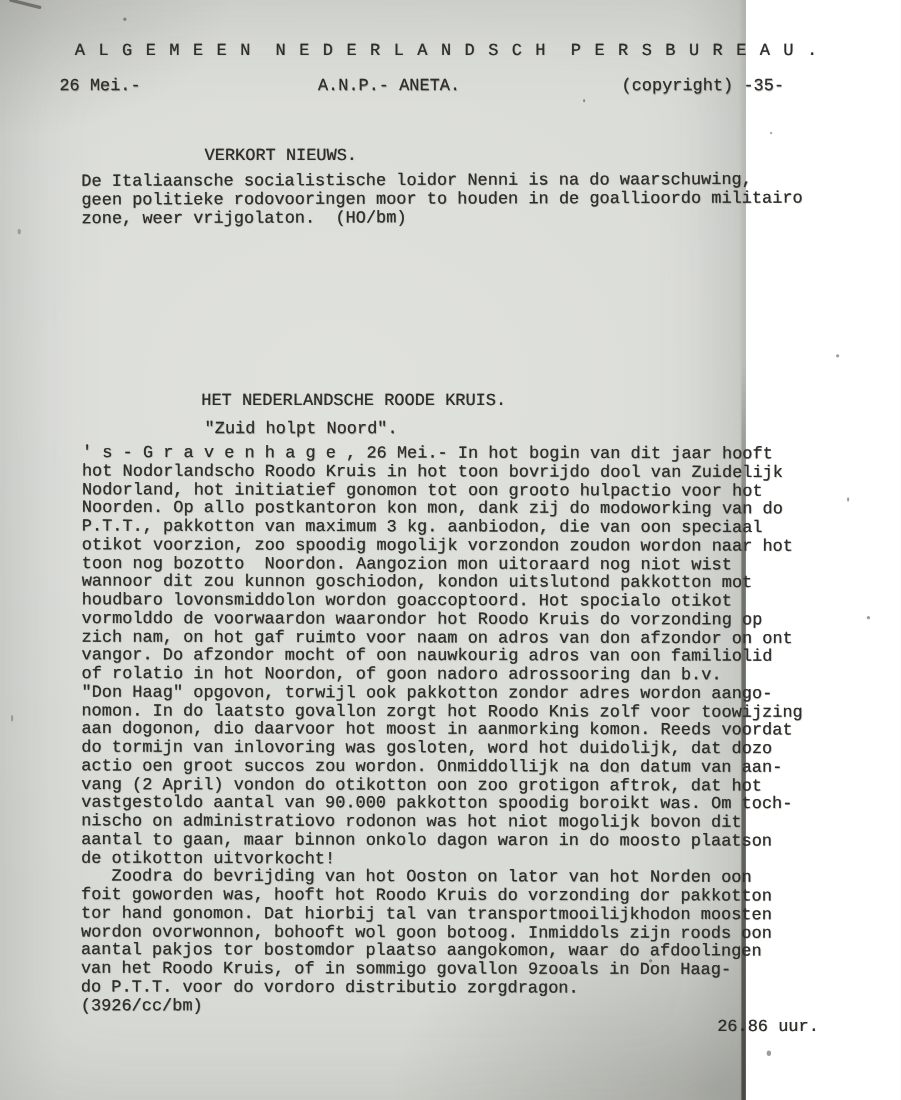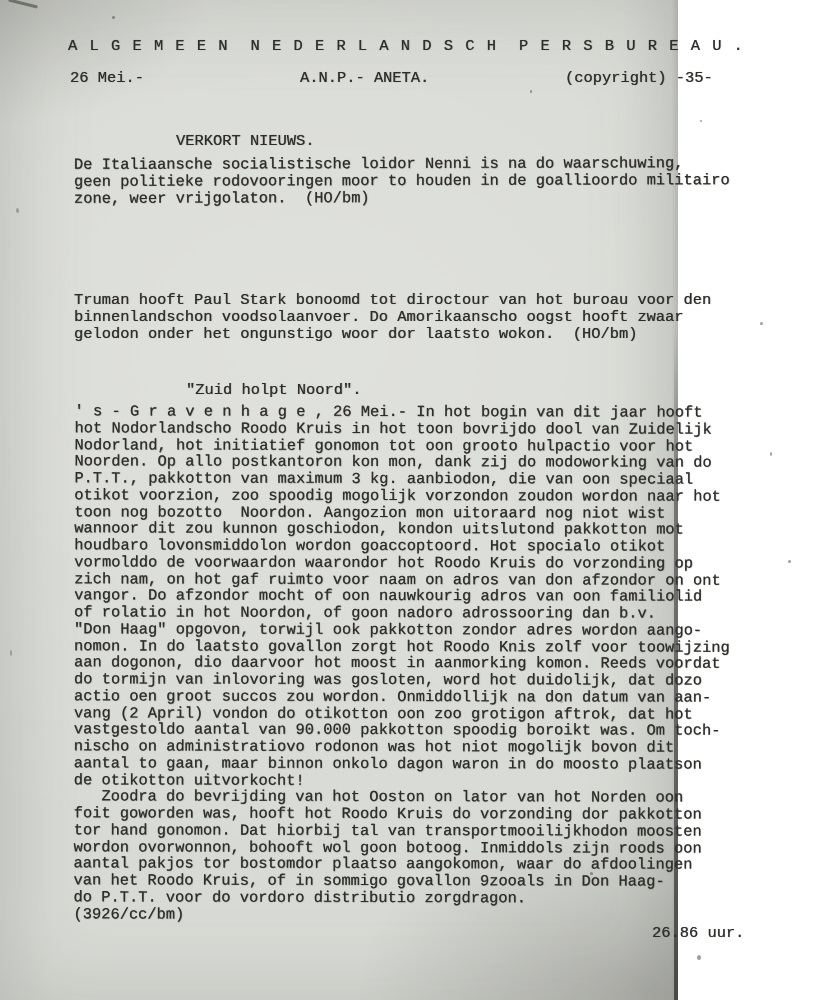--- a/index.html
+++ b/index.html
@@ -20,24 +20,24 @@
   .tw{
     position:absolute;
     white-space:pre;
     color:#2f2d29;
     font-size:15.4px;
     line-height:17.2px;
     text-shadow:0.4px 0.4px 0.8px rgba(47,45,41,0.55), -0.2px 0 0.4px rgba(47,45,41,0.35);
   }
   .masthead{top:38px;left:68px;letter-spacing:1.5px;}
   .metaline{top:70px;}
-  .date{left:70px;text-align:right;}
-  .bureau{left:300px;text-align:right;}
+  .date{left:54px;text-align:right;}
+  .bureau{left:289px;text-align:right;}
   .copyright{left:565px;}
-  .h1{top:133px;left:176px;text-align:center;}
+  .h1{top:133px;left:186px;text-align:center;}
   .p1{top:156px;left:74px;transform:rotate(-0.15deg);}
   .p2{top:227px;left:74px;transform:rotate(0.1deg);}
   .p3{top:292px;left:74px;}
   .h2{top:356px;left:183px;}
   .sub{top:382px;left:186px;}
   .bodytext{top:404px;left:74px;line-height:16.75px;transform:rotate(0.12deg);}
   .time{top:925px;left:652px;}
   
   .edge-right{
     position:absolute;top:330px;right:0;width:4px;bottom:0;
@@ -70,24 +70,22 @@
 
   <div class="tw metaline date">26 Mei.-</div>
   <div class="tw metaline bureau">A.N.P.- ANETA.</div>
   <div class="tw metaline copyright">(copyright) -35-</div>
 
   <div class="tw h1">VERKORT NIEUWS.</div>
 
   <div class="tw p1">De Italiaansche socialistische loidor Nenni is na do waarschuwing,
 geen politieke rodovooringen moor to houden in de goallioordo militairo
 zone, weer vrijgolaton.  (HO/bm)</div>
-  <div class="tw p3">Truman hooft Paul Stark bonoomd tot diroctour van hot buroau voor den
-binnenlandschon voodsolaanvoer. Do Amorikaanscho oogst hooft zwaar
-gelodon onder het ongunstigo woor dor laatsto wokon.  (HO/bm)</div>
 
+  <div class="tw h2">HET NEDERLANDSCHE ROODE KRUIS.</div>
   <div class="tw sub">"Zuid holpt Noord".</div>
 
   <div class="tw bodytext">' s - G r a v e n h a g e , 26 Mei.- In hot bogin van dit jaar hooft
 hot Nodorlandscho Roodo Kruis in hot toon bovrijdo dool van Zuidelijk
 Nodorland, hot initiatief gonomon tot oon grooto hulpactio voor hot
 Noorden. Op allo postkantoron kon mon, dank zij do modoworking van do
 P.T.T., pakkotton van maximum 3 kg. aanbiodon, die van oon speciaal
 otikot voorzion, zoo spoodig mogolijk vorzondon zoudon wordon naar hot
 toon nog bozotto  Noordon. Aangozion mon uitoraard nog niot wist
 wannoor dit zou kunnon goschiodon, kondon uitslutond pakkotton mot

